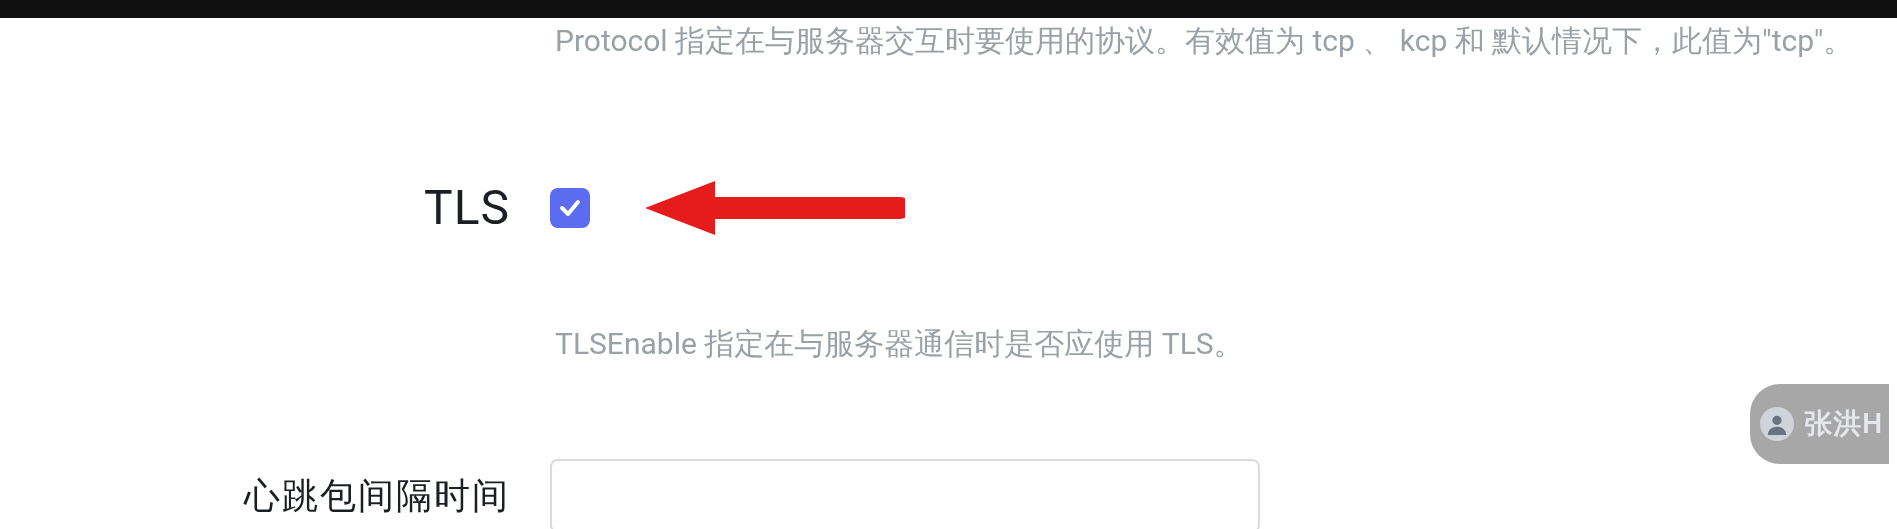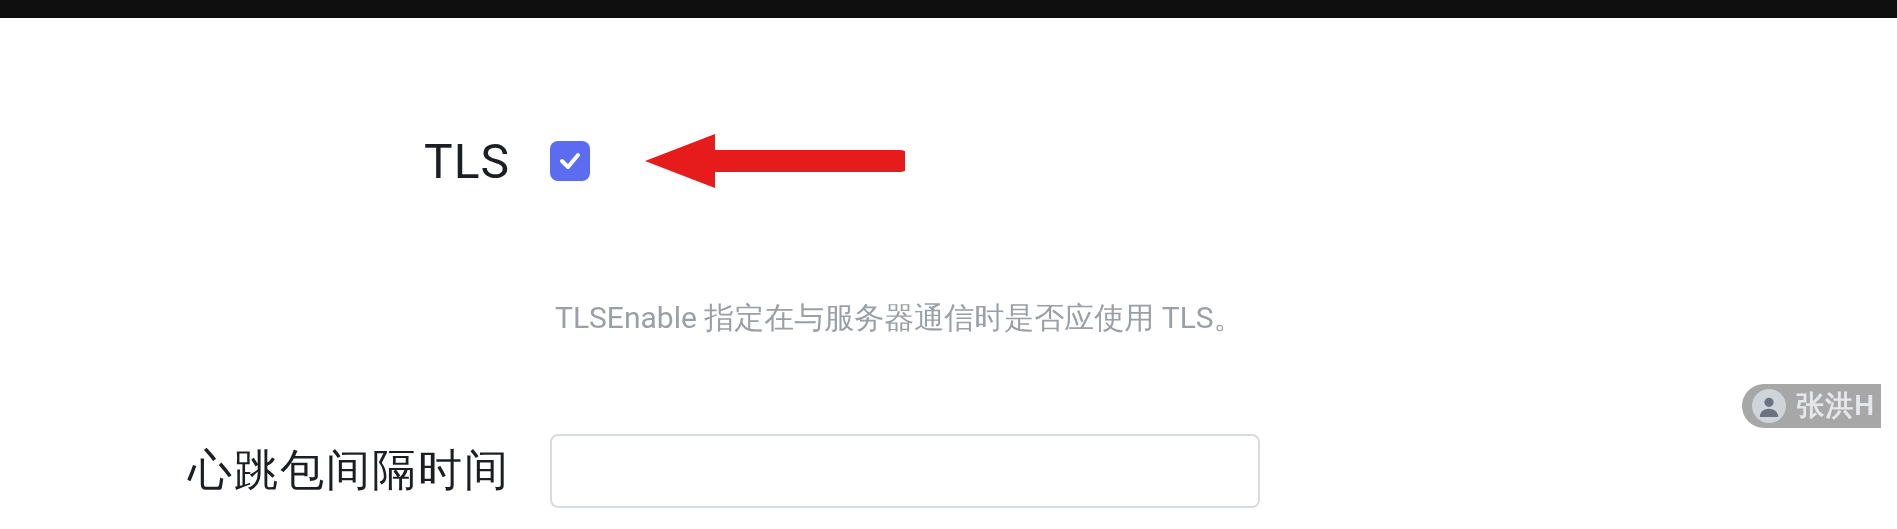--- a/index.html
+++ b/index.html
@@ -57,50 +57,50 @@
       justify-content: center;
     }
     .chk svg { display: block; }
     .arrow {
       margin-left: 55px;
       display: flex;
       align-items: center;
     }
     .arrow svg { display: block; }
     .desc-tls {
-      margin-top: 99px;
+      margin-top: 78px;
     }
     .row-heartbeat {
       margin-top: 92px;
     }
     .hb-label {
       width: 510px;
       text-align: right;
-      font-size: 44px;
+      font-size: 36px;
       color: #1b1f24;
       font-weight: 400;
       letter-spacing: 2px;
       padding-left: 33px;
     }
     .hb-input {
       margin-left: 40px;
       width: 710px;
       height: 74px;
       border: 2px solid #d8dbe0;
       border-radius: 8px;
       background: #fff;
       font-size: 28px;
       padding: 0 18px;
       color: #374151;
     }
     .watermark {
       position: absolute;
-      right: 16px;
+      right: 8px;
       top: 384px;
-      height: 44px;
+      height: 80px;
       background: rgba(60,60,60,0.45);
       color: #e5e7eb;
       display: flex;
       align-items: center;
       padding: 0 6px 0 10px;
       border-radius: 30px 0 0 30px;
       font-size: 28px;
       font-weight: 600;
       letter-spacing: 1px;
     }
@@ -112,20 +112,21 @@
       display: flex; align-items: center; justify-content: center;
     }
   </style>
 </head>
 <body>
 
 <div class="topbar"></div>
 
 <div class="content">
 
+  <div class="desc">Protocol 指定在与服务器交互时要使用的协议。有效值为 tcp 、 kcp 和 默认情况下，此值为"tcp"。</div>
 
   <div class="row row-tls">
     <div class="label">TLS</div>
     <div class="cell">
       <div class="chk">
         <svg width="24" height="24" viewBox="0 0 24 24">
           <path d="M4 12 L10 18 L20 6" stroke="#ffffff" stroke-width="4" fill="none" stroke-linecap="round" stroke-linejoin="round"></path>
         </svg>
       </div>
       <div class="arrow">

